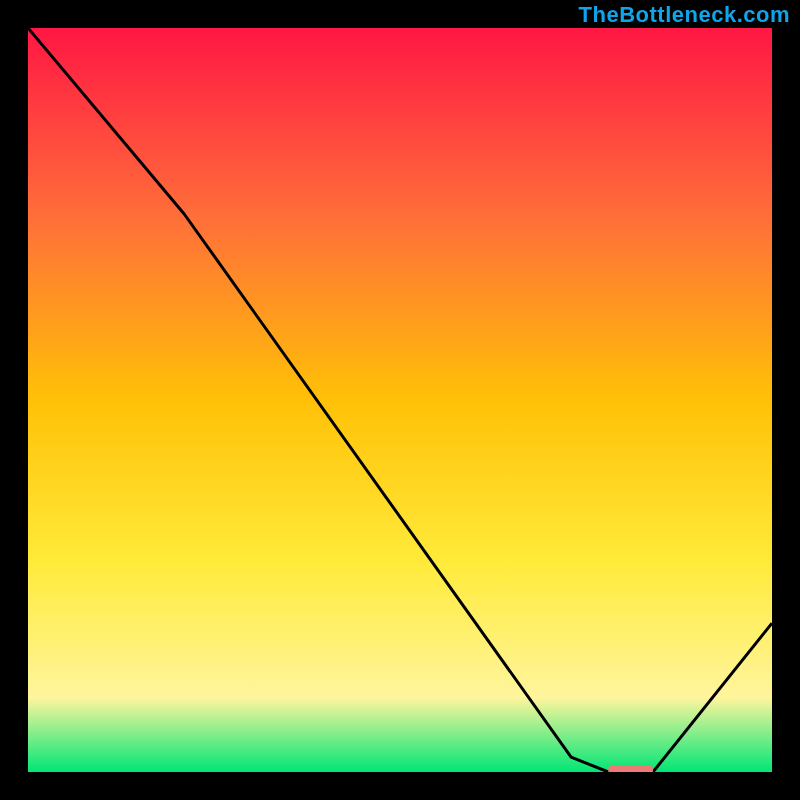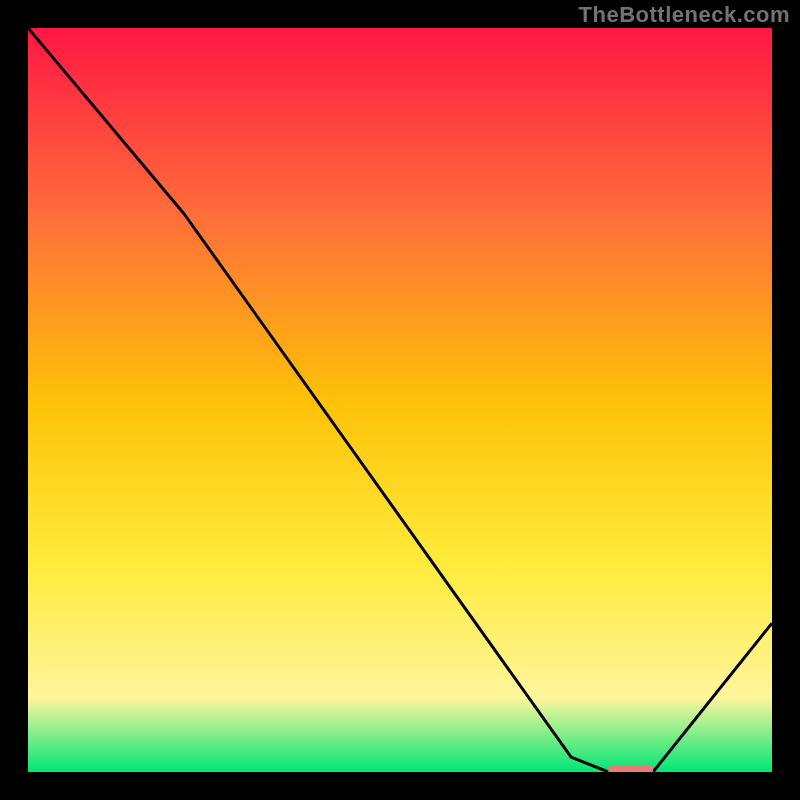--- a/index.html
+++ b/index.html
@@ -8,21 +8,21 @@
     width: 800px;
     height: 800px;
     background: #000;
     font-family: Arial, Helvetica, sans-serif;
     overflow: hidden;
   }
   .watermark {
     position: absolute;
     top: 2px;
     right: 10px;
-    color: #737373;
+    color: #0ea5e9;
     font-size: 22px;
     font-weight: bold;
     letter-spacing: 0.5px;
     user-select: none;
   }
   .plot-wrap {
     position: absolute;
     left: 28px;
     top: 28px;
     width: 744px;

